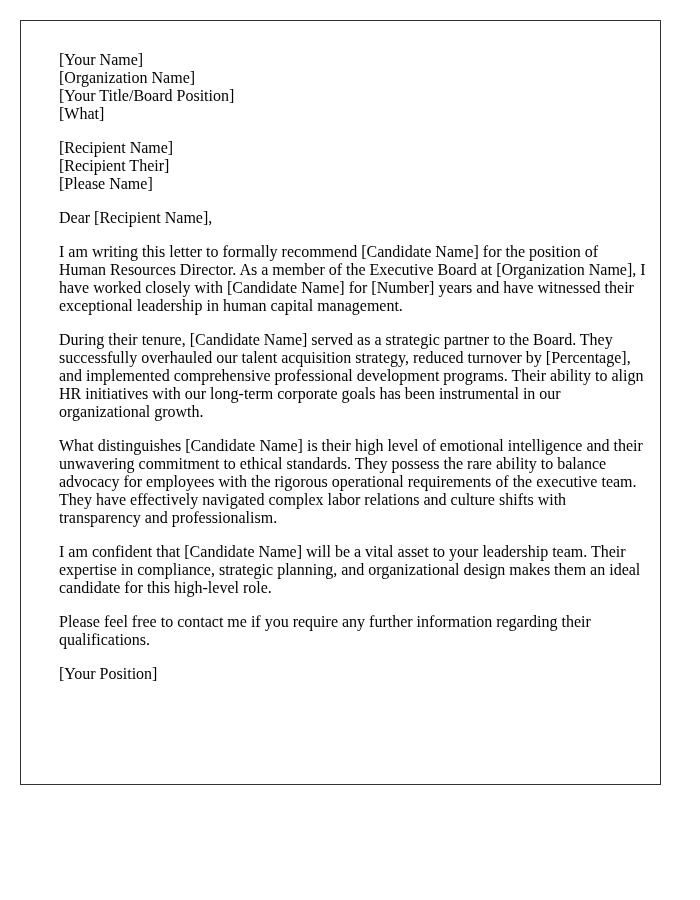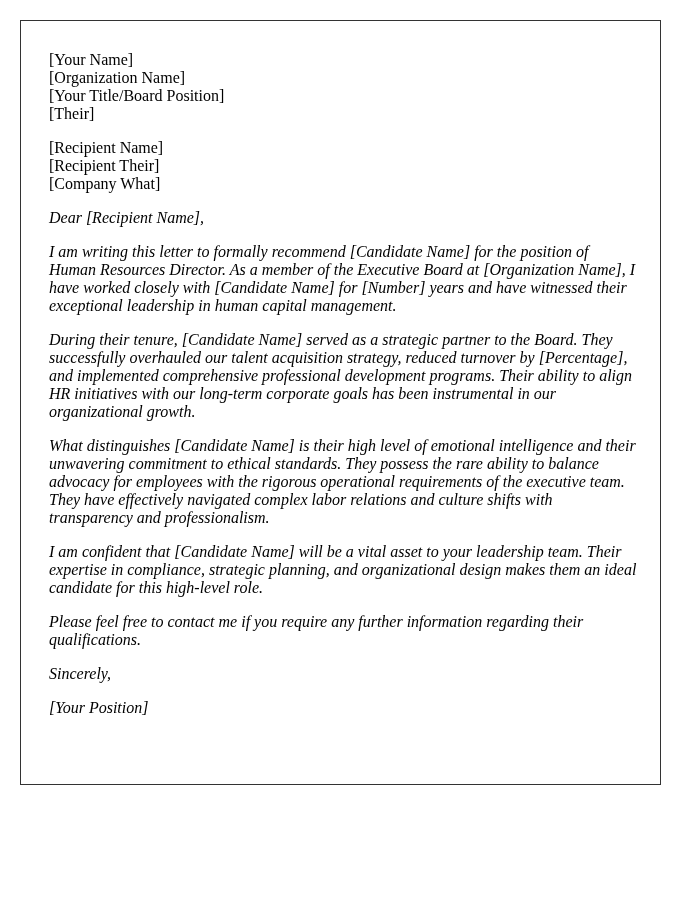--- a/index.html
+++ b/index.html
@@ -18,57 +18,55 @@
     }
     .letter {
       position: absolute;
       left: 20px;
       top: 20px;
       width: 641px;
       height: 765px;
       box-sizing: border-box;
       border: 1px solid #333333;
       background: #ffffff;
-      padding: 30px 28px 0 28px;
+      padding: 30px 28px 0 38px;
     }
     .block {
       margin: 0 0 16px 0;
     }
     .line {
       display: block;
       white-space: nowrap;
     }
     p {
       margin: 0 0 16px 0;
       width: 590px;
-      font-style: italic;
     }
   </style>
 </head>
 <body>
 
 <div class="letter">
 
   <div class="block">
     <span class="line">[Your Name]</span>
     <span class="line">[Organization Name]</span>
     <span class="line">[Your Title/Board Position]</span>
-    <span class="line">[Their]</span>
+    <span class="line">[What]</span>
   </div>
 
   <div class="block">
     <span class="line">[Recipient Name]</span>
     <span class="line">[Recipient Their]</span>
-    <span class="line">[Company What]</span>
+    <span class="line">[Please Name]</span>
   </div>
 
   <p>Dear [Recipient Name],</p>
 
   <p>I am writing this letter to formally recommend [Candidate Name] for the position of Human Resources Director. As a member of the Executive Board at [Organization Name], I have worked closely with [Candidate Name] for [Number] years and have witnessed their exceptional leadership in human capital management.</p>
   <p>During their tenure, [Candidate Name] served as a strategic partner to the Board. They successfully overhauled our talent acquisition strategy, reduced turnover by [Percentage], and implemented comprehensive professional development programs. Their ability to align HR initiatives with our long-term corporate goals has been instrumental in our organizational growth.</p>
   <p>What distinguishes [Candidate Name] is their high level of emotional intelligence and their unwavering commitment to ethical standards. They possess the rare ability to balance advocacy for employees with the rigorous operational requirements of the executive team. They have effectively navigated complex labor relations and culture shifts with transparency and professionalism.</p>
   <p>I am confident that [Candidate Name] will be a vital asset to your leadership team. Their expertise in compliance, strategic planning, and organizational design makes them an ideal candidate for this high-level role.</p>
   <p>Please feel free to contact me if you require any further information regarding their qualifications.</p>
 
-  <p>Sincerely,</p>
   <p>[Your Position]</p>
 
 </div>
 
 </body></html>

